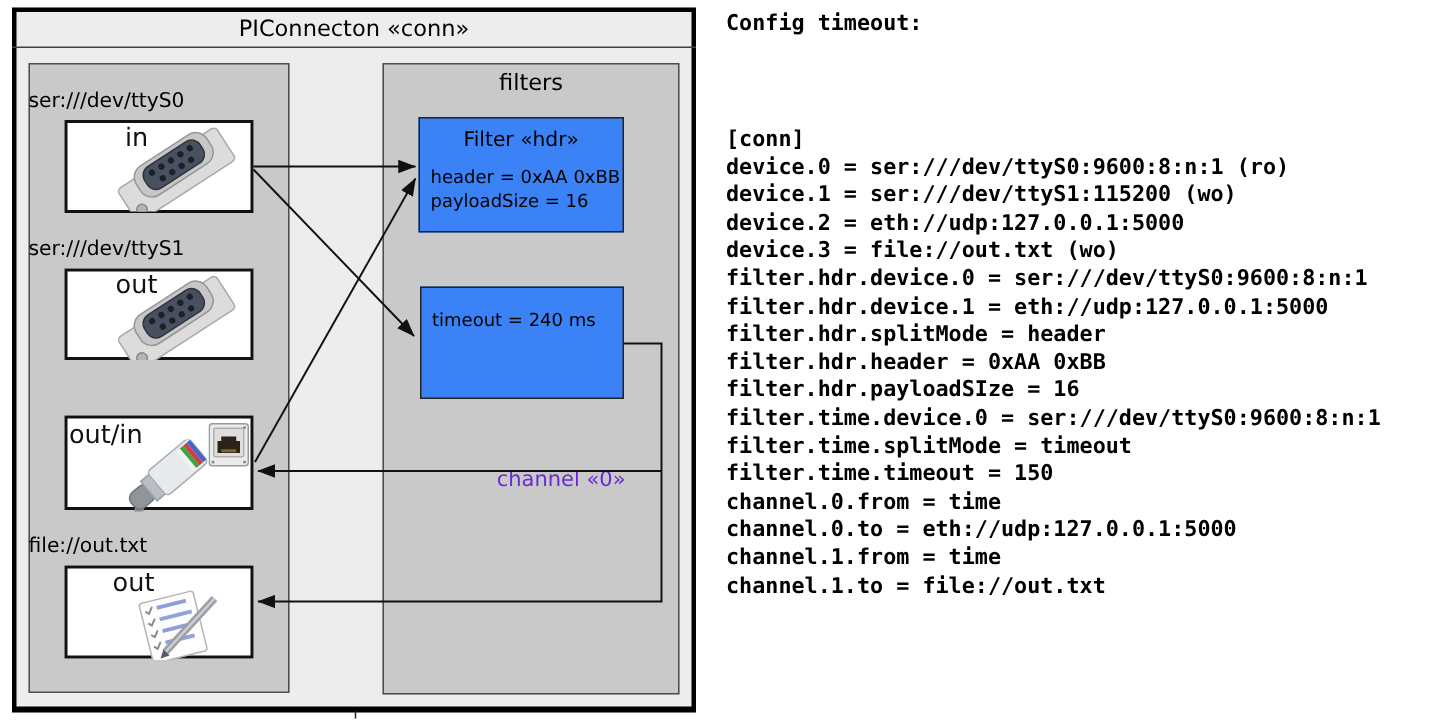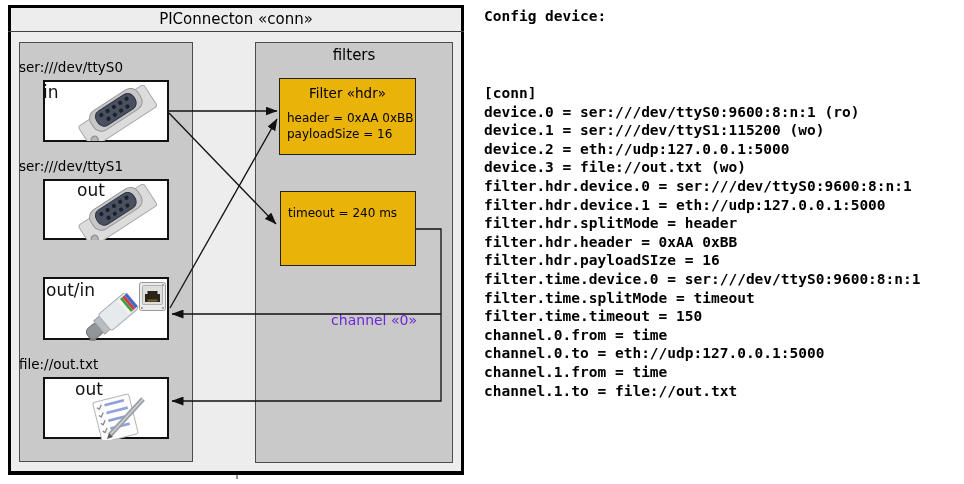--- a/index.html
+++ b/index.html
@@ -16,21 +16,21 @@
   .devices-panel { left:19px; top:42px; width:174px; height:420px; }
   .filters-panel { left:255px; top:42px; width:198px; height:421px; }
   .filters-title { position:absolute; left:255px; top:46px; width:198px; text-align:center;
                    font-size:15px; color:#000; }
 
   .device-label { position:absolute; left:19px; width:202px; text-align:left;
                   font-size:13.5px; color:#000; white-space:nowrap; }
   .device-box { position:absolute; left:43px; width:126px; background:#fff; border:2px solid #111; }
   .dir-label { position:absolute; font-size:17px; color:#111; }
 
-  .filter-box { position:absolute; background:#eab308; border:1px solid #222; }
+  .filter-box { position:absolute; background:#3b82f6; border:1px solid #222; }
   .filter-title { text-align:center; font-size:13.5px; padding-top:6px; color:#000; }
   .filter-attr { font-size:12px; color:#000; padding-left:7px; line-height:16px; white-space:nowrap; }
   .filter-attrs { margin-top:9px; }
 
   .channel-label { position:absolute; width:120px; text-align:right; font-size:14px; color:#6d28d9;margin-top:17px; }
 
   .icon-wrap { position:absolute; pointer-events:none; }
 
   .overlay { position:absolute; left:0; top:0; width:964px; height:484px; pointer-events:none; }
 
@@ -47,21 +47,21 @@
 
   <div class="outer-box"></div>
   <div class="outer-title">PIConnecton «conn»</div>
 
   <div class="panel devices-panel"></div>
   <div class="panel filters-panel"></div>
   <div class="filters-title">filters</div>
 
   <div class="device-label" style="top:59px">ser:///dev/ttyS0</div>
   <div class="device-box" style="top:80px;height:62px"></div>
-  <div class="dir-label" style="left:43px;top:82px;width:96px;text-align:left">in</div>
+  <div class="dir-label" style="left:43px;top:82px;width:96px;text-align:center">in</div>
   <div class="icon-wrap" style="left:70px;top:85px">
     <svg width="96" height="56" viewBox="0 0 96 56">
       <g transform="rotate(-33 48 30)">
         <rect x="8" y="18" width="78" height="26" rx="3" fill="#dcdcdc" stroke="#a8a8a8"></rect>
         <rect x="21" y="13" width="56" height="23" rx="9" fill="#c7c7c7" stroke="#969696"></rect>
         <rect x="27" y="16" width="44" height="17" rx="7" fill="#495060" stroke="#2e3340"></rect>
         <circle cx="34" cy="21" r="2.1" fill="#1c2028"></circle>
           <circle cx="41.5" cy="21" r="2.1" fill="#1c2028"></circle>
         <circle cx="49" cy="21" r="2.1" fill="#1c2028"></circle>
           <circle cx="56.5" cy="21" r="2.1" fill="#1c2028"></circle>
@@ -172,21 +172,21 @@
     </defs>
     <line x1="169" y1="111" x2="277" y2="111" stroke="#111" stroke-width="1.3" marker-end="url(#arr)"></line>
     <line x1="169" y1="113" x2="276" y2="224" stroke="#111" stroke-width="1.3" marker-end="url(#arr)"></line>
     <line x1="170" y1="308" x2="277" y2="119" stroke="#111" stroke-width="1.3" marker-end="url(#arr)"></line>
     <polyline points="416,229 441,229 441,401 172,401" fill="none" stroke="#111" stroke-width="1.3" marker-end="url(#arr)"></polyline>
     <line x1="441" y1="314" x2="172" y2="314" stroke="#111" stroke-width="1.3" marker-end="url(#arr)"></line>
     <line x1="237" y1="474" x2="237" y2="479" stroke="#222" stroke-width="1"></line>
   </svg>
 
   <div class="config-area">
-    <div class="config-heading">Config device:</div>
+    <div class="config-heading">Config timeout:</div>
     <pre class="config-body">[conn]
 device.0 = ser:///dev/ttyS0:9600:8:n:1 (ro)
 device.1 = ser:///dev/ttyS1:115200 (wo)
 device.2 = eth://udp:127.0.0.1:5000
 device.3 = file://out.txt (wo)
 filter.hdr.device.0 = ser:///dev/ttyS0:9600:8:n:1
 filter.hdr.device.1 = eth://udp:127.0.0.1:5000
 filter.hdr.splitMode = header
 filter.hdr.header = 0xAA 0xBB
 filter.hdr.payloadSIze = 16

